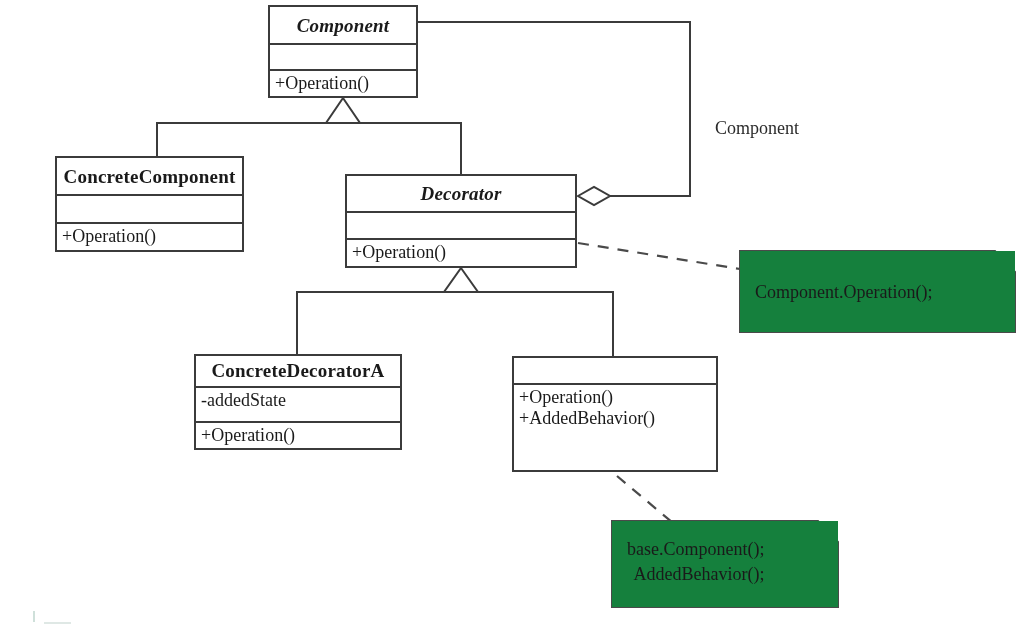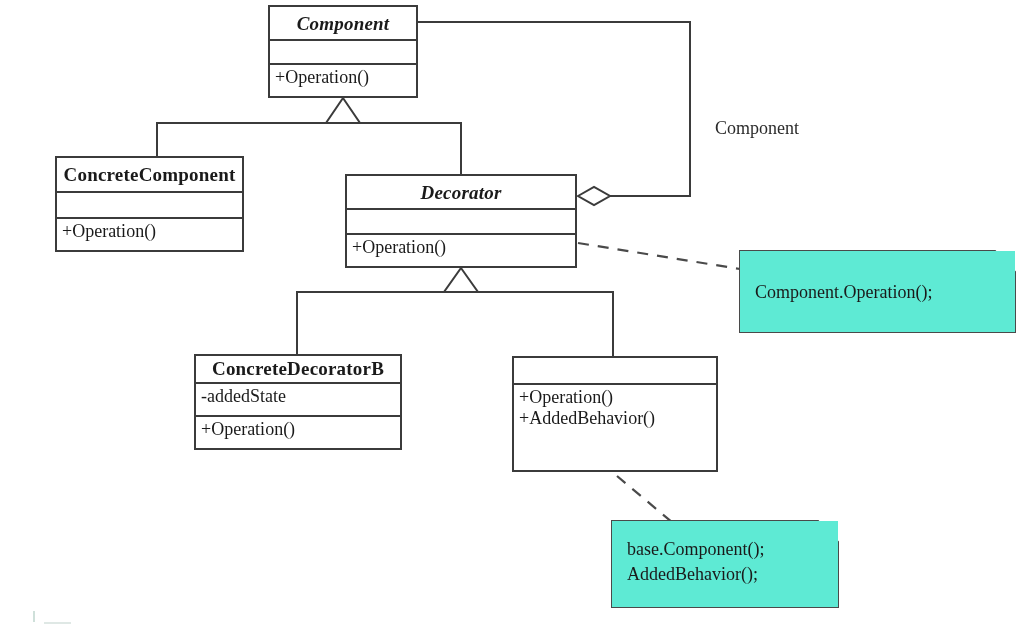--- a/index.html
+++ b/index.html
@@ -39,37 +39,38 @@
     display: flex;
     align-items: center;
     justify-content: center;
     letter-spacing: 0.2px;
   }
   .cls-name.abstract {
     font-style: italic;
   }
   .cls-compartment {
     box-sizing: border-box;
-    padding: 2px 4px 8px 5px;
+    padding: 2px 4px 2px 5px;
     font-size: 18px;
     line-height: 21px;
     text-align: left;
     white-space: pre-line;
   }
   .cls-compartment.bordered {
     border-bottom: 2px solid #3b3b3b;
   }
   .cls-compartment.empty {
     padding: 0;
   }
 
   .note {
     position: absolute;
     box-sizing: border-box;
-    background: #5eead4;
+    background: #15803d;
+    text-align: right;
   }
   .note .note-text {
     position: absolute;
     left: 15px;
     top: 50%;
     transform: translateY(-50%);
     font-size: 18px;
     line-height: 25px;
     white-space: pre-line;
     color: #1a1a1a;
@@ -156,21 +157,21 @@
   <div class="cls-compartment">+Operation()</div>
 </div>
 
 <div class="uml-class" style="left:345px; top:174px; width:232px; height:94px;">
   <div class="cls-name abstract" style="height:37px;">Decorator</div>
   <div class="cls-compartment bordered empty" style="height:27px;"></div>
   <div class="cls-compartment">+Operation()</div>
 </div>
 
 <div class="uml-class" style="left:194px; top:354px; width:208px; height:96px;">
-  <div class="cls-name" style="height:35px;">ConcreteDecoratorB</div>
+  <div class="cls-name" style="height:35px;">ConcreteDecoratorA</div>
   <div class="cls-compartment bordered" style="height:39px;">-addedState</div>
   <div class="cls-compartment">+Operation()</div>
 </div>
 
 <div class="uml-class" style="left:512px; top:356px; width:206px; height:116px;">
   <div class="cls-compartment bordered empty" style="height:27px;"></div>
   <div class="cls-compartment">+Operation()
 +AddedBehavior()</div>
 </div>
 

